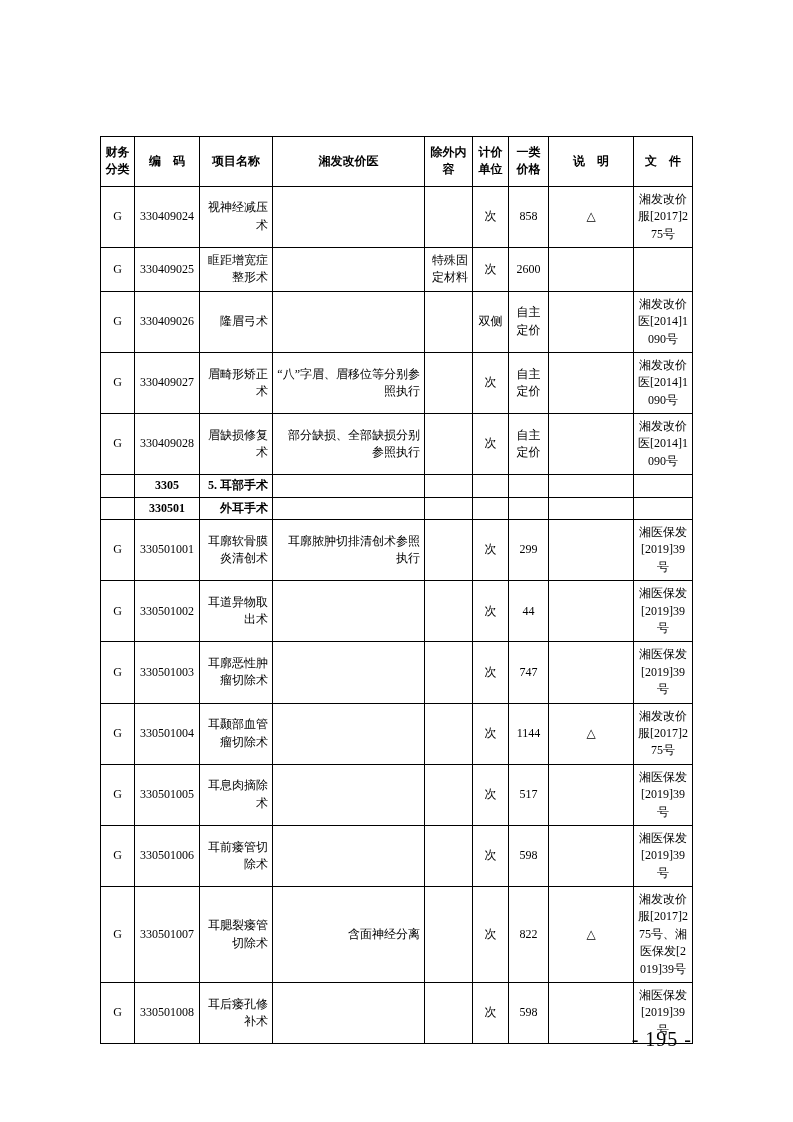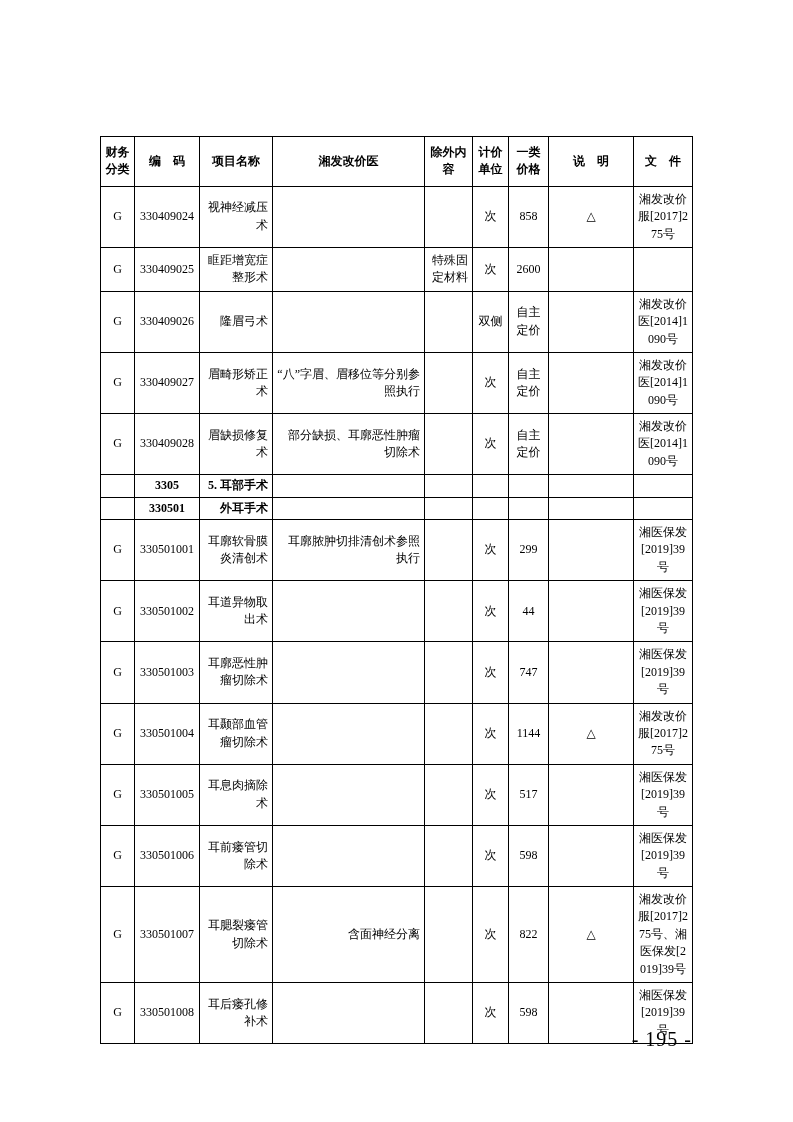--- a/index.html
+++ b/index.html
@@ -119,21 +119,21 @@
           <td class="al-l cell-excluded"></td>
           <td class="al-c cell-unit">次</td>
           <td class="al-c cell-price">自主定价</td>
           <td class="al-c cell-note"></td>
           <td class="al-c cell-file">湘发改价医[2014]1090号</td>
         </tr>
         <tr>
           <td class="al-c cell-class">G</td>
           <td class="al-c cell-code">330409028</td>
           <td class="al-l cell-name">眉缺损修复术</td>
-          <td class="al-l cell-detail">部分缺损、耳廓恶性肿瘤切除术</td>
+          <td class="al-l cell-detail">部分缺损、全部缺损分别参照执行</td>
           <td class="al-l cell-excluded"></td>
           <td class="al-c cell-unit">次</td>
           <td class="al-c cell-price">自主定价</td>
           <td class="al-c cell-note"></td>
           <td class="al-c cell-file">湘发改价医[2014]1090号</td>
         </tr>
         <tr class="section-row">
           <td class="al-c cell-class"></td>
           <td class="al-c cell-code">3305</td>
           <td class="al-l cell-name">5. 耳部手术</td>

